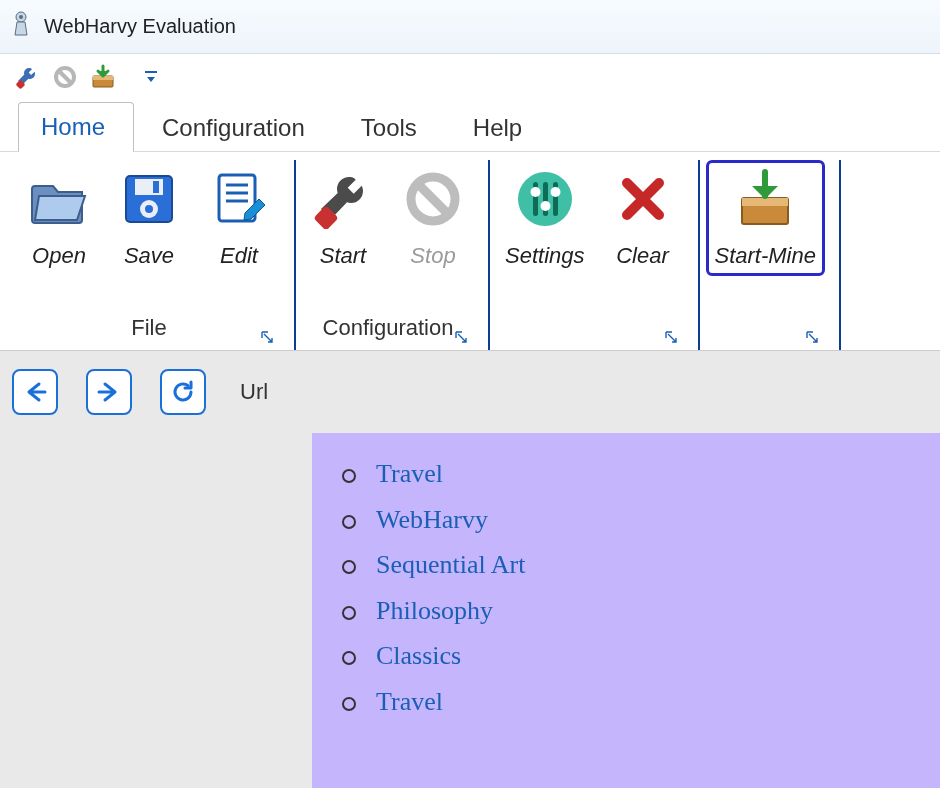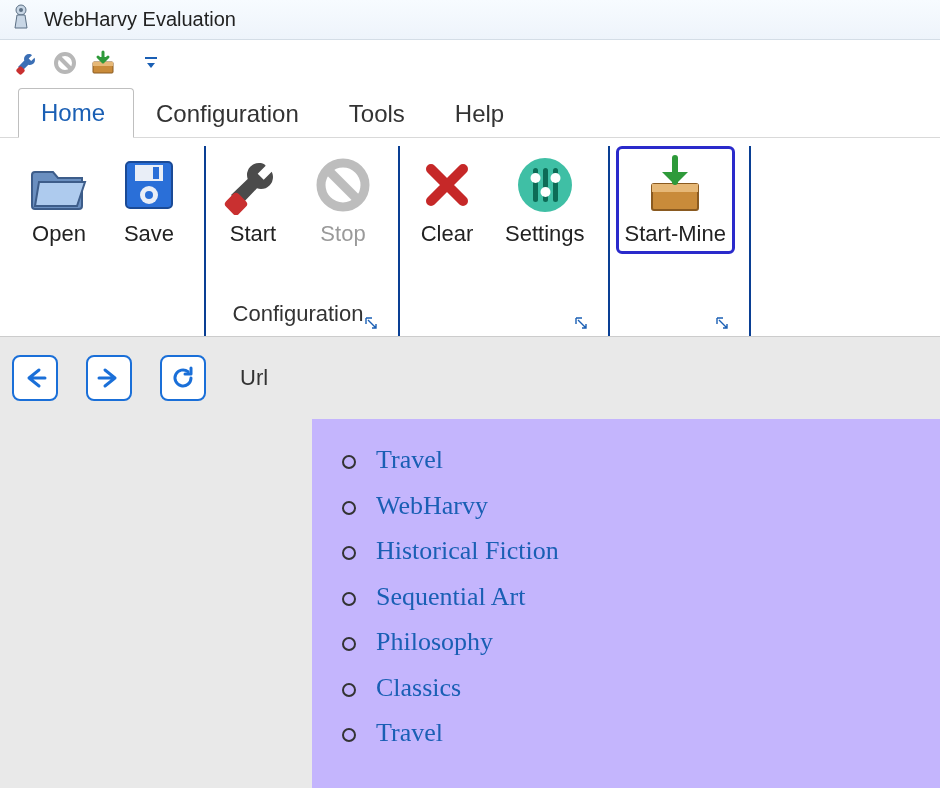--- a/index.html
+++ b/index.html
@@ -8,21 +8,21 @@
     background: #fff;
     width: 940px;
     height: 788px;
     overflow: hidden;
     color: #222;
   }
   
   .titlebar {
     display: flex;
     align-items: center;
-    height: 40px;
+    height: 54px;
     padding: 0 10px;
     background: linear-gradient(#f7fbff,#eef4fb);
     border-bottom: 1px solid #d4dde6;
     font-size: 20px;
   }
   .titlebar .app-icon { margin-right: 12px; }
   
   .quickbar {
     display: flex;
     align-items: center;
@@ -32,21 +32,21 @@
     background: #fff;
   }
   .quickbar .qa-icon { width: 26px; height: 26px; display:flex;align-items:center;justify-content:center; cursor:pointer; }
   
   .tabs {
     display: flex;
     align-items: flex-end;
     padding-left: 18px;
     height: 52px;
     border-bottom: 1px solid #d9d9d9;
-    gap: 0;
+    gap: 6px;
     font-size: 24px;
   }
   .tab {
     padding: 10px 28px 10px 22px;
     cursor: pointer;
     color: #333;
     position: relative;
     top: 1px;
   }
   .tab.active {
@@ -82,21 +82,21 @@
     display: flex;
     flex-direction: column;
     align-items: center;
     padding: 4px 6px 4px 6px;
     cursor: pointer;
     border-radius: 4px;
     border: 3px solid transparent;
   }
   .rbtn.selected { border: 3px solid #2a2acb; border-radius: 6px; }
   .rbtn-icon { width: 64px; height: 64px; display:flex;align-items:center;justify-content:center; }
-  .rbtn-label { font-size: 22px; color:#222; margin-top: 4px; }
+  .rbtn-label { font-size: 22px; color:#222; margin-top: 12px; font-style: italic; }
   .rbtn.disabled .rbtn-label { color:#9a9a9a; }
   .group-footer {
     display: flex;
     align-items: center;
     justify-content: center;
     font-size: 22px;
     color:#333;
     height: 36px;
     position: relative;
   }
@@ -244,20 +244,40 @@
           <svg width="56" height="56" viewBox="0 0 56 56">
             <rect x="5" y="5" width="46" height="46" rx="4" fill="#2a6fd8" stroke="#1a4a96" stroke-width="2"></rect>
             <rect x="14" y="8" width="28" height="16" fill="#e9eef7"></rect>
             <rect x="32" y="10" width="6" height="12" fill="#2a6fd8"></rect>
             <circle cx="28" cy="38" r="9" fill="#e9eef7"></circle>
             <circle cx="28" cy="38" r="4" fill="#2a6fd8"></circle>
           </svg>
         </span>
         <span class="rbtn-label">Save</span>
       </div>
+      <div class="rbtn">
+        <span class="rbtn-icon">
+          <svg width="60" height="60" viewBox="0 0 60 60">
+            <rect x="10" y="6" width="36" height="46" rx="3" fill="#fff" stroke="#1a5fb4" stroke-width="3"></rect>
+            <line x1="17" y1="16" x2="39" y2="16" stroke="#1a5fb4" stroke-width="3"></line>
+            <line x1="17" y1="24" x2="39" y2="24" stroke="#1a5fb4" stroke-width="3"></line>
+            <line x1="17" y1="32" x2="39" y2="32" stroke="#1a5fb4" stroke-width="3"></line>
+            <path d="M36 44l14-14 6 6-14 14-7 1z" fill="#1a8fd8" stroke="#0d5a8a" stroke-width="1"></path>
+          </svg>
+        </span>
+        <span class="rbtn-label">Edit</span>
+      </div>
+    </div>
+    <div class="group-footer">
+      <span>File</span>
+      <span class="dialog-launcher">
+        <svg width="14" height="14" viewBox="0 0 14 14">
+            <path d="M2 2h6M2 2v6M4 4l8 8M12 8v4h-4" stroke="#1a5fb4" stroke-width="1.4" fill="none"></path>
+          </svg>
+      </span>
     </div>
   </div>
 
   <div class="ribbon-group">
     <div class="ribbon-buttons">
       <div class="rbtn">
         <span class="rbtn-icon">
           <svg width="60" height="60" viewBox="0 0 60 60">
             <path d="M36 8a12 12 0 0 0-12 12c0 1.4.3 2.7.7 4L8 40l10 10 16-16.7c1.3.4 2.6.7 4 .7a12 12 0 0 0 12-12c0-1.9-.5-3.7-1.3-5.3l-8 8-6-6 8-8C41 8.5 38.6 8 36 8z" fill="#4b4b4b"></path>
             <rect x="4" y="40" width="18" height="18" rx="4" transform="rotate(-45 13 49)" fill="#c93030"></rect>
@@ -280,42 +300,42 @@
       <span class="dialog-launcher">
         <svg width="14" height="14" viewBox="0 0 14 14">
             <path d="M2 2h6M2 2v6M4 4l8 8M12 8v4h-4" stroke="#1a5fb4" stroke-width="1.4" fill="none"></path>
           </svg>
       </span>
     </div>
   </div>
 
   <div class="ribbon-group">
     <div class="ribbon-buttons">
-      <div class="rbtn">
-        <span class="rbtn-icon">
-          <svg width="56" height="56" viewBox="0 0 56 56">
-            <path d="M12 12 L44 44 M44 12 L12 44" stroke="#c62828" stroke-width="10" stroke-linecap="round"></path>
-          </svg>
-        </span>
-        <span class="rbtn-label">Clear</span>
-      </div>
       <div class="rbtn">
         <span class="rbtn-icon">
           <svg width="58" height="58" viewBox="0 0 58 58">
             <circle cx="29" cy="29" r="27" fill="#3fbfa5"></circle>
             <rect x="17" y="12" width="5" height="34" rx="2.5" fill="#0d6b56"></rect>
             <rect x="27" y="12" width="5" height="34" rx="2.5" fill="#0d6b56"></rect>
             <rect x="37" y="12" width="5" height="34" rx="2.5" fill="#0d6b56"></rect>
             <circle cx="19.5" cy="22" r="5" fill="#fff"></circle>
             <circle cx="29.5" cy="36" r="5" fill="#fff"></circle>
             <circle cx="39.5" cy="22" r="5" fill="#fff"></circle>
           </svg>
         </span>
         <span class="rbtn-label">Settings</span>
       </div>
+      <div class="rbtn">
+        <span class="rbtn-icon">
+          <svg width="56" height="56" viewBox="0 0 56 56">
+            <path d="M12 12 L44 44 M44 12 L12 44" stroke="#c62828" stroke-width="10" stroke-linecap="round"></path>
+          </svg>
+        </span>
+        <span class="rbtn-label">Clear</span>
+      </div>
     </div>
     <div class="group-footer">
       <span></span>
       <span class="dialog-launcher">
         <svg width="14" height="14" viewBox="0 0 14 14">
             <path d="M2 2h6M2 2v6M4 4l8 8M12 8v4h-4" stroke="#1a5fb4" stroke-width="1.4" fill="none"></path>
           </svg>
       </span>
     </div>
   </div>
@@ -366,21 +386,20 @@
     </div>
     <span class="url-label">Url</span>
   </div>
 
   <div class="page-wrap">
     <div class="left-gutter"></div>
     <div class="page-white">
       <ul class="catlist">
         <li><a>Travel</a></li>
         <li><a>WebHarvy</a></li>
-        <li><a>Historical Fiction</a></li>
         <li><a>Sequential Art</a></li>
         <li><a>Philosophy</a></li>
         <li><a>Classics</a></li>
         <li><a>Travel</a></li>
       </ul>
     </div>
   </div>
 </div>
 
 </body></html>

